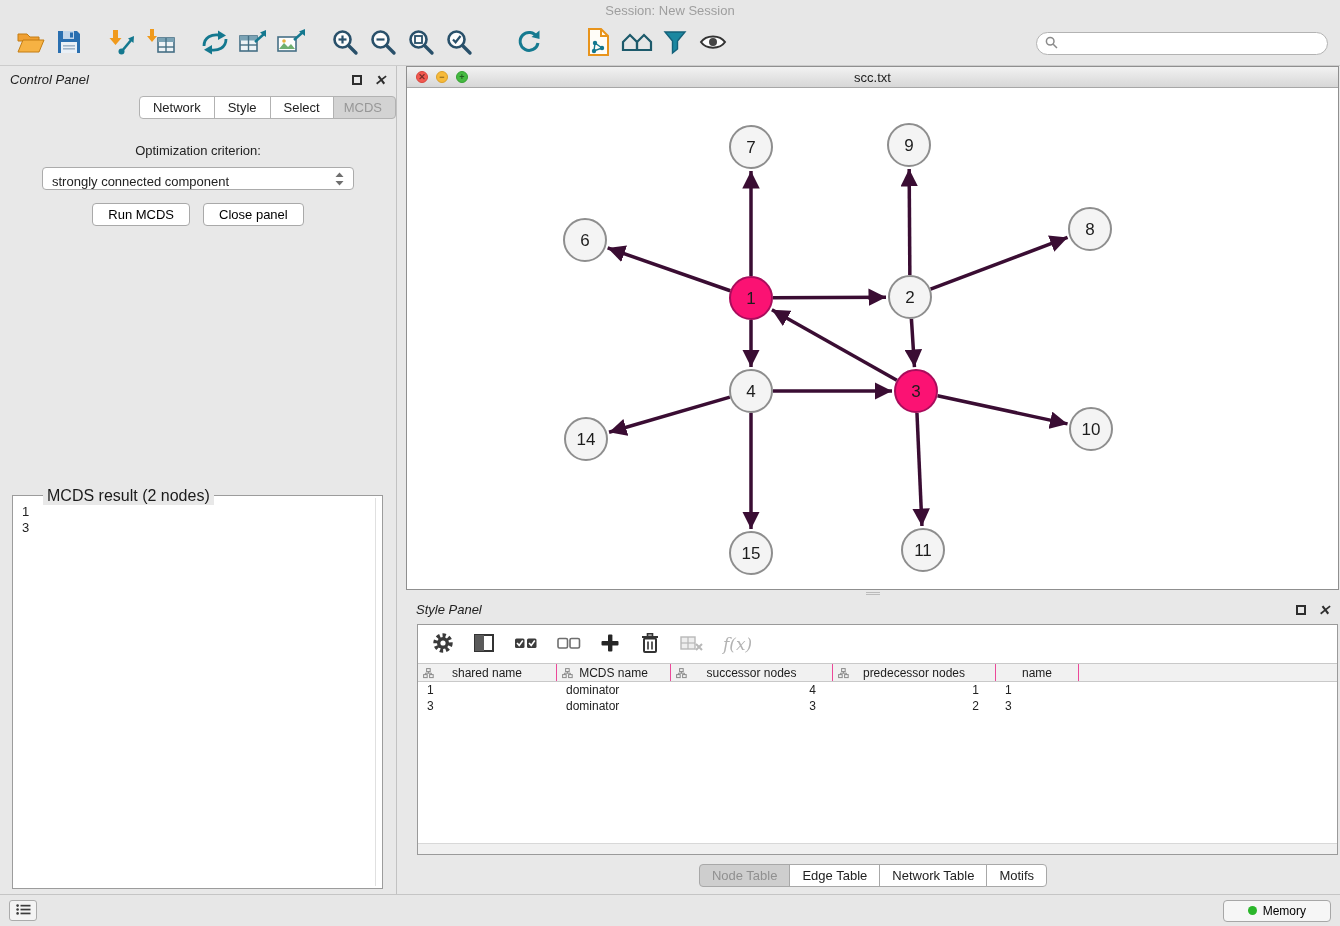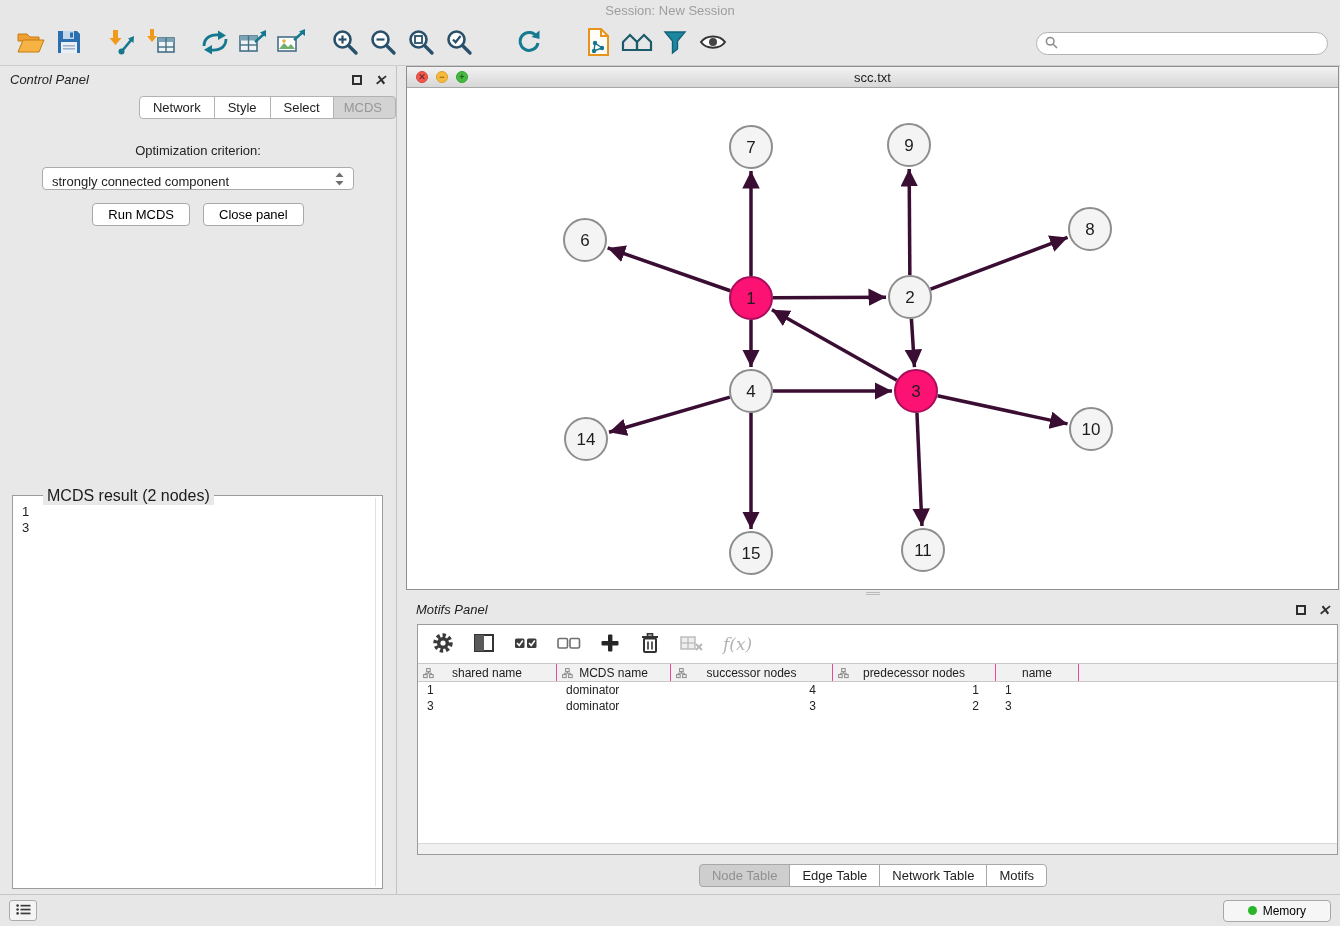--- a/index.html
+++ b/index.html
@@ -497,21 +497,21 @@
       </g>
     </svg>
 </div>
 
 <div class="h-splitter">
   <span class="grip"></span>
 </div>
 
 <div class="table-panel">
   <div class="panel-header">
-    <span>Motifs Panel</span>
+    <span>Style Panel</span>
     <span class="controls">
       <span class="float-ic"></span>
       <span class="close-ic">✕</span>
     </span>
   </div>
 
   <div class="table-card">
     <div class="tbl-toolbar">
       <button class="tbl-tool">
         <span>

